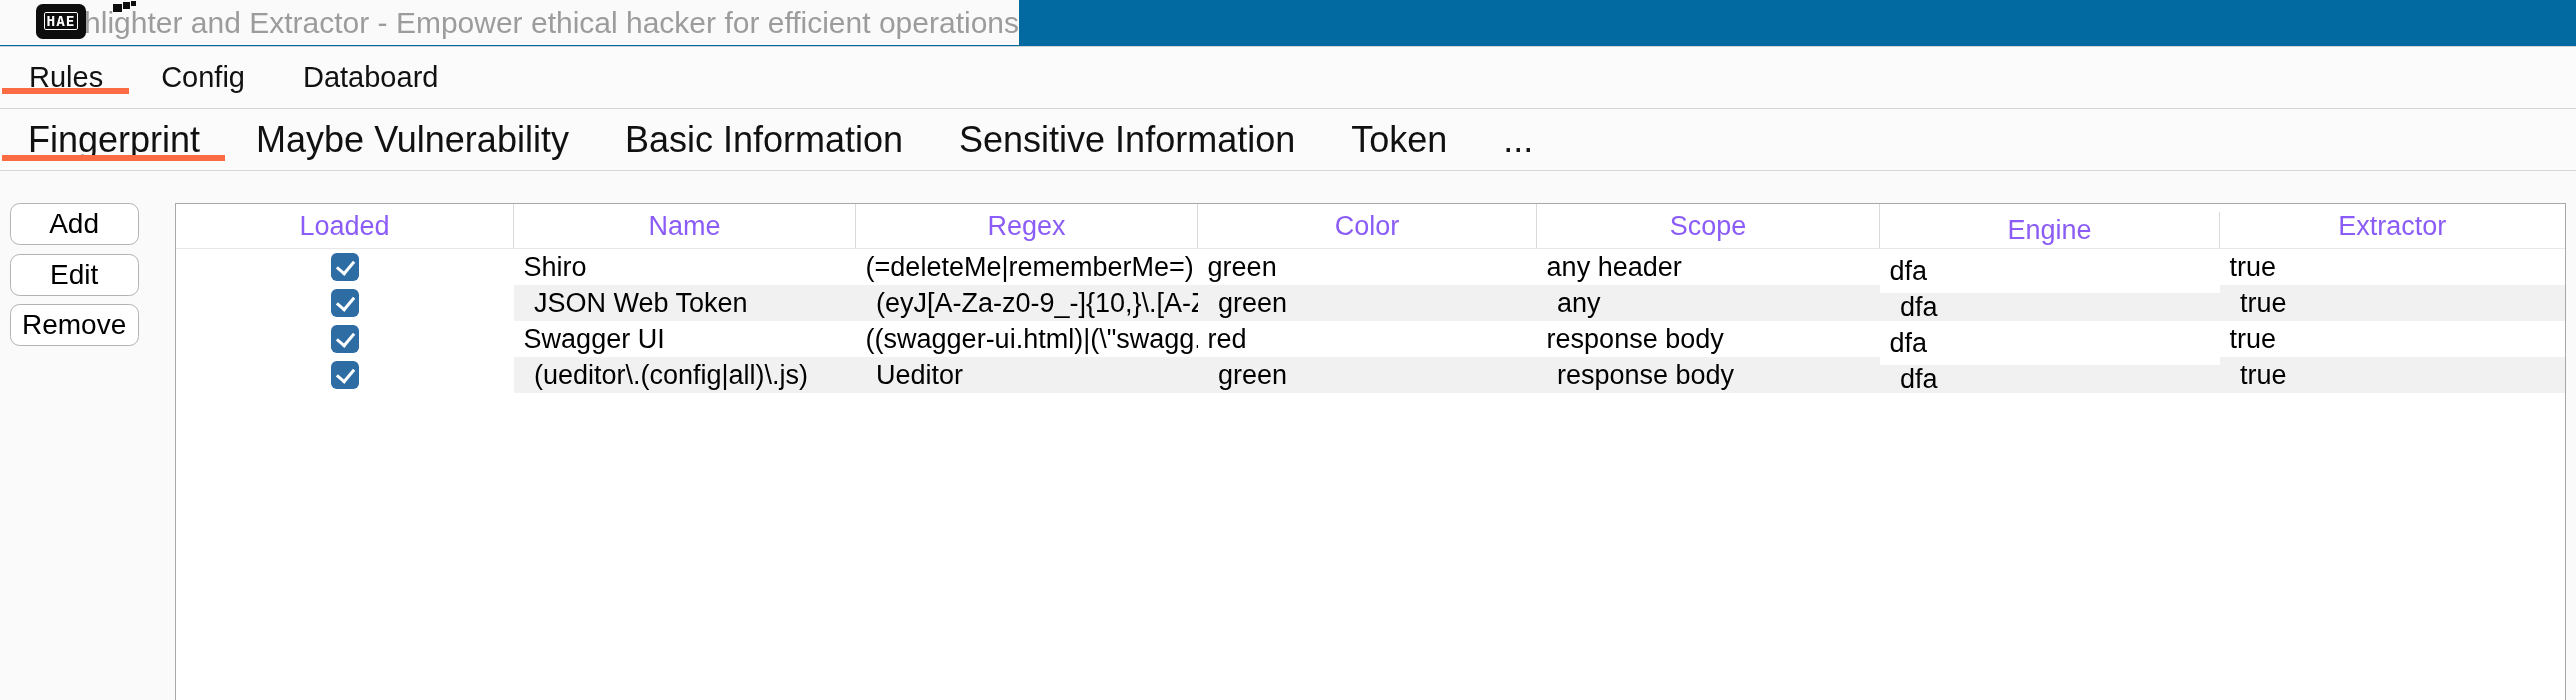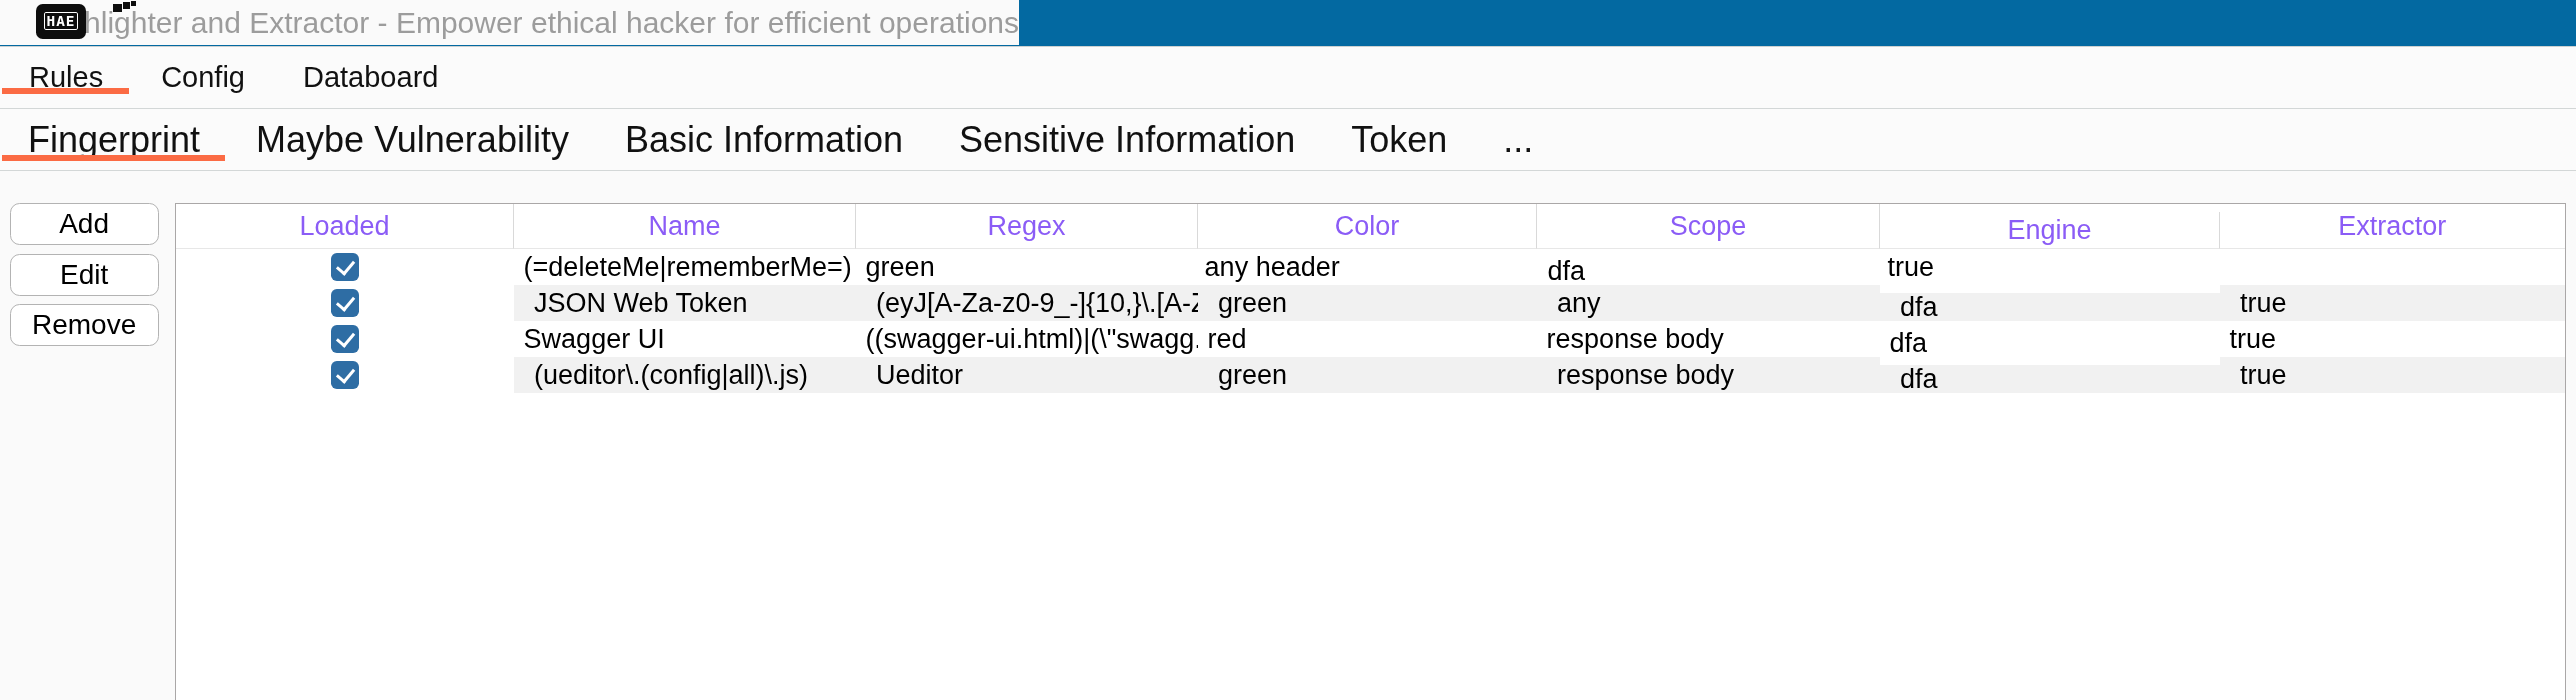--- a/index.html
+++ b/index.html
@@ -26,21 +26,21 @@
   .ext-title { margin-left:35px; font-size:30px; color:#9c9c9c; white-space:nowrap; }
 
   
   .tabrow { height:62px; background:#fbfbfb; border-bottom:1.9px solid #d3d7d7; display:flex; align-items:center; }
   .tab { position:relative; display:flex; align-items:center; padding:0 29px; font-size:29px; color:#111; cursor:default; white-space:nowrap; }
   .subrow .tab { font-size:36px; padding:0 28px; }
 
   
   .content { position:relative; height:559px; background:#fafafa; }
   .side { position:absolute; left:0; top:0; width:175px; height:100%; padding:32px 0 0 9.6px; }
-  .btn { display:block; width:149px; height:42px; margin-bottom:8.6px; background:#ffffff;
+  .btn { display:block; width:129px; height:42px; margin-bottom:8.6px; background:#ffffff;
          border:1.9px solid #b3b3b3; border-radius:9.6px; font-family:inherit; font-size:28px; color:#000; }
 
   
   .table { position:absolute; left:175px; top:32px; right:10.5px; bottom:0; background:#ffffff;
            border:1.9px solid #aaa7a7; border-bottom:none; }
   .thead { display:flex; height:45px; }
   .th { display:flex; align-items:center; justify-content:center; font-size:27px; color:#8b5cf6;
         border-right:1.9px solid #d9d9d9; border-bottom:1.9px solid #e7e7e7; overflow:hidden; }
   .th:last-child { border-right:none; }
   .tr { display:flex; height:36px; background:#fff; }
@@ -124,20 +124,21 @@
           <div class="th col-3">Color</div>
           <div class="th col-4">Scope</div>
           <div class="th col-5">Engine</div>
           <div class="th col-6">Extractor</div>
         </div>
       <div class="tbody">
           <div class="tr">
             <div class="td col-0">
               <div class="checkbox checked"></div>
             </div>
+            <div class="td col-1">Shiro</div>
             <div class="td col-2">(=deleteMe|rememberMe=)</div>
             <div class="td col-3">green</div>
             <div class="td col-4">any header</div>
             <div class="td col-5">dfa</div>
             <div class="td col-6">true</div>
           </div>
           <div class="tr alt">
             <div class="td col-0">
               <div class="checkbox checked"></div>
             </div>

